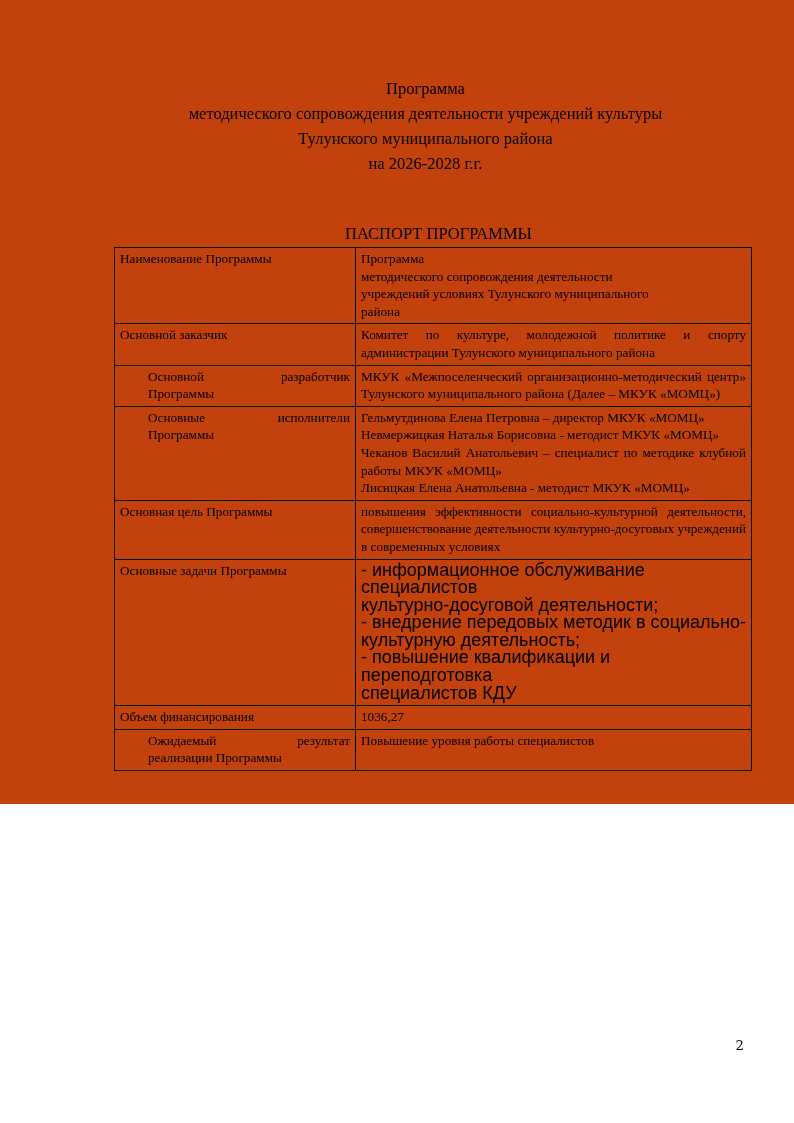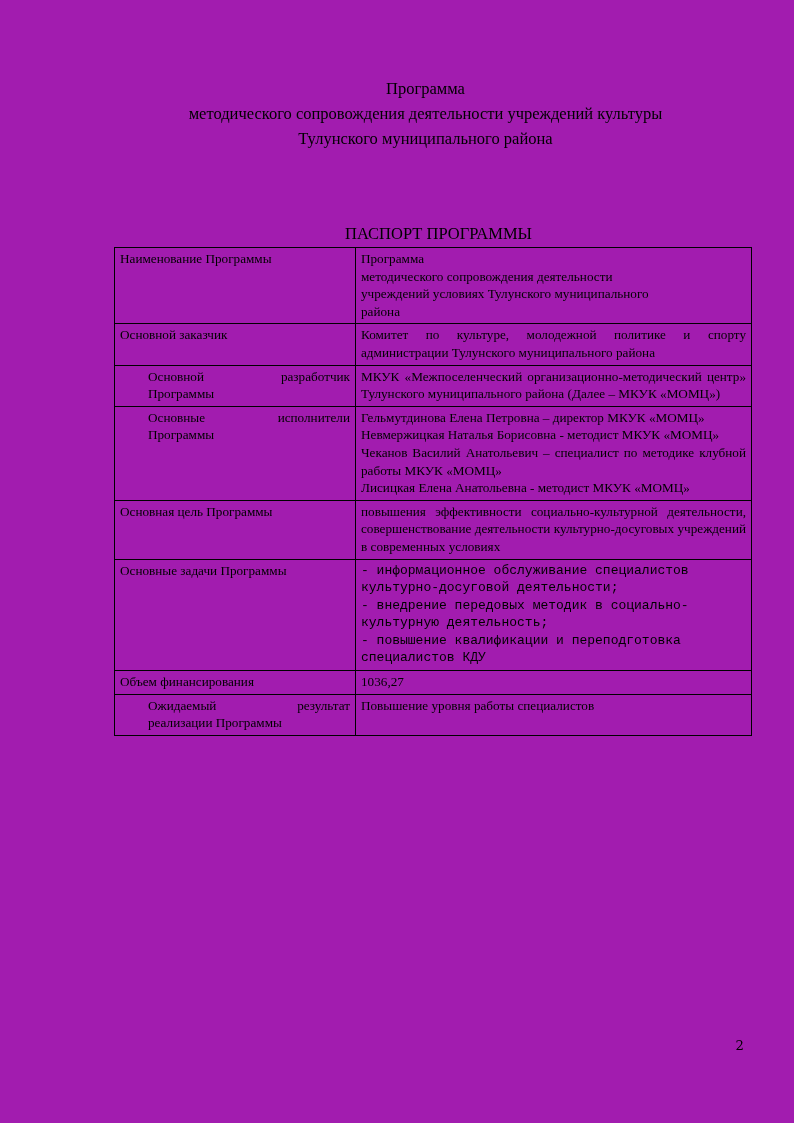--- a/index.html
+++ b/index.html
@@ -14,22 +14,22 @@
     position: relative;
     font-family: "Liberation Serif", "DejaVu Serif", serif;
     color: #000000;
     overflow: hidden;
   }
 
   .page {
     position: absolute;
     inset: 0;
     width: 794px;
-    height: 1123px;
-    background: #a21caf;
+    height: 804px;
+    background: #c2410c;
   }
 
   
   .title-block {
     position: absolute;
     left: 107px;
     top: 76px;
     width: 637px;
     text-align: center;
     font-size: 16.5px;
@@ -89,22 +89,22 @@
 
   
   .value-justify {
     text-align: justify;
     text-align-last: left;
   }
 
   
   .value-tasks {
     text-align: left;
-    font-family: Liberation Mono, monospace;
-    font-size: 13px;
+    font-family: Liberation Sans, sans-serif;
+    font-size: 18px;
     line-height: 17.8px;
   }
 
   .value-plain {
     text-align: left;
   }
 
   
   .page-number {
     position: absolute;
@@ -118,20 +118,21 @@
 </style>
 </head>
 <body>
 
 <div class="page">
 
   <div class="title-block">
     <span class="title-line">Программа</span>
     <span class="title-line">методического сопровождения деятельности учреждений культуры</span>
     <span class="title-line">Тулунского муниципального района</span>
+    <span class="title-line">на 2026-2028 г.г.</span>
   </div>
 
   <div class="passport-heading">ПАСПОРТ ПРОГРАММЫ</div>
 
   <table class="passport-table">
     <colgroup>
       <col class="c-label">
       <col class="c-value">
     </colgroup>
     <tbody>

